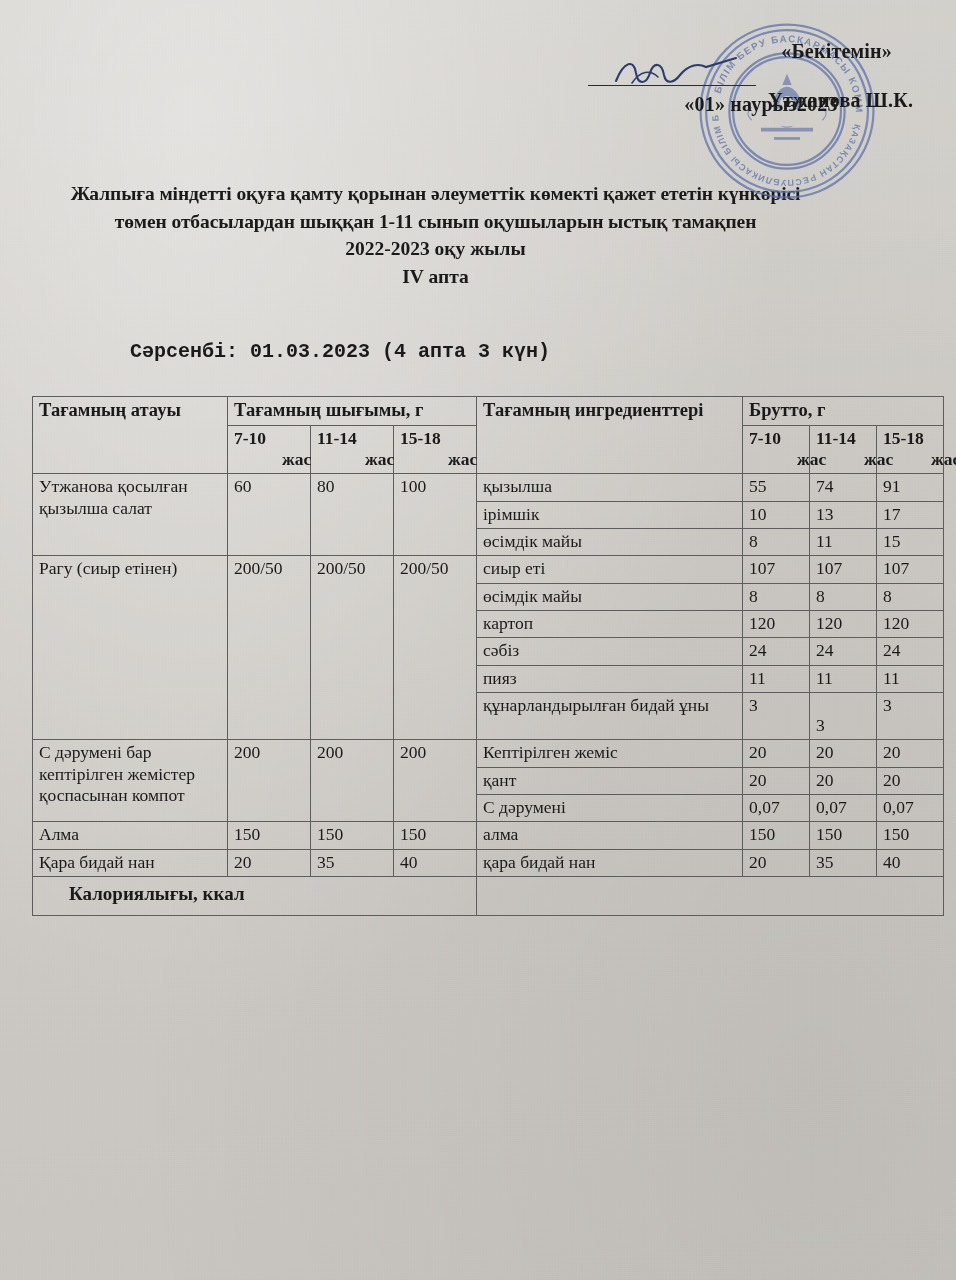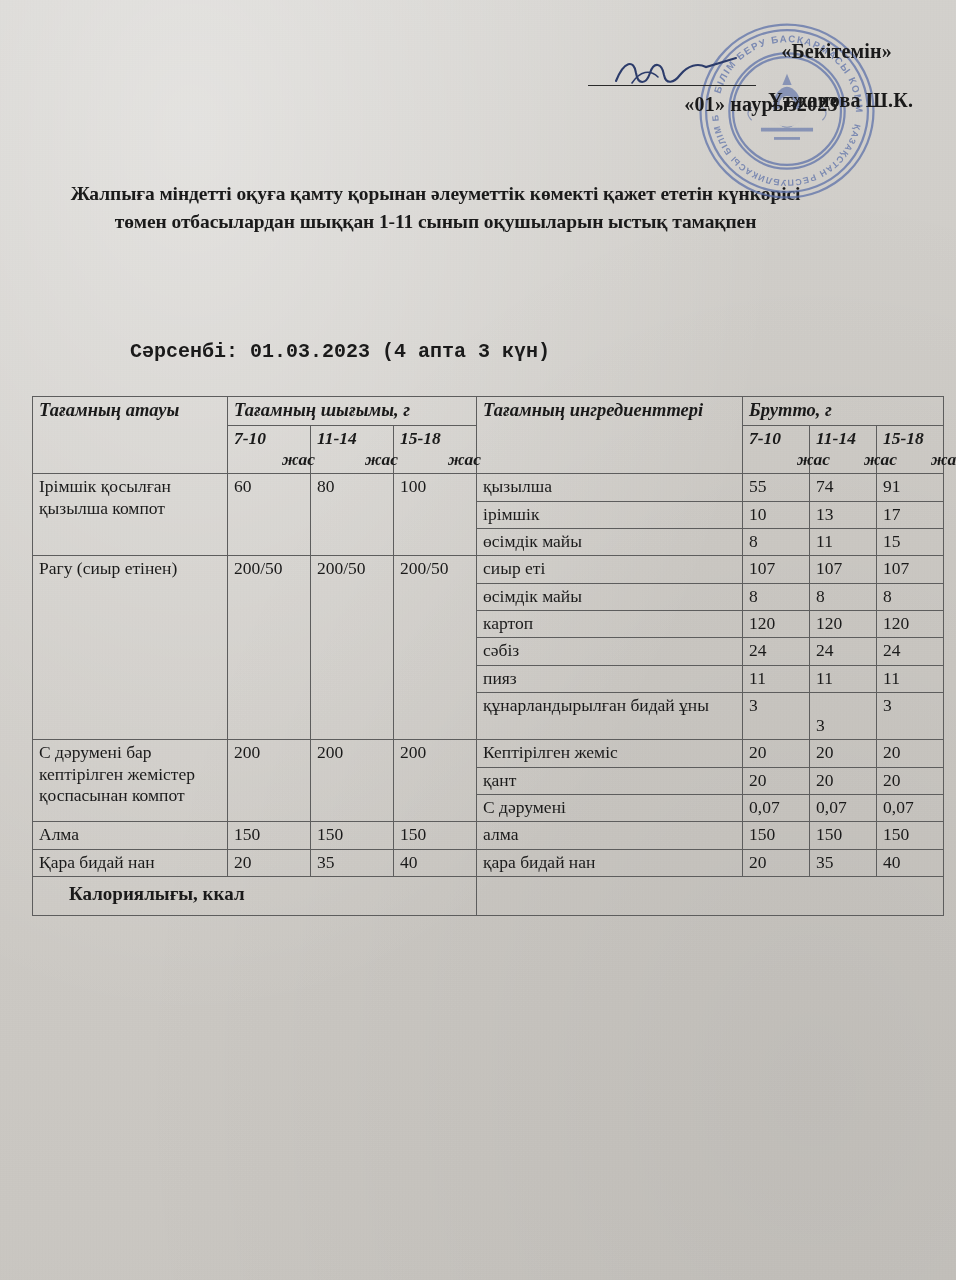--- a/index.html
+++ b/index.html
@@ -72,21 +72,21 @@
   }
   td,th{
     border:1px solid #5d5d5d;
     padding:2px 5px 3px 6px;
     vertical-align:top;
     text-align:left;
     font-weight:normal;
     background:transparent;
     line-height:1.22;
   }
-  th{font-weight:bold;font-style:italic;}
+  th{font-weight:bold;}
   .hdr-main{font-size:18.5px;}
   .age{font-weight:bold;font-size:17.5px;}
   .age .a2{display:block;margin-left:48px;}
   .tall-dish{vertical-align:top;}
   .cal-row td{font-weight:bold;font-size:19px;padding-top:5px;padding-bottom:10px;padding-left:36px;}
   .low-num{padding-top:22px;}
 
   col.c-name{width:195px;}
   col.c-y{width:83px;}
   col.c-ing{width:266px;}
@@ -137,20 +137,22 @@
       <path d="M22 28 C 30 16, 40 14, 48 22" fill="none" stroke="#2c3c6b" stroke-width="1.6" stroke-linecap="round"></path>
     </svg>
     <div class="sig-name">Утжанова Ш.К.</div>
   </div>
   <div class="appr-date">«01» наурыз2023</div>
 </div>
 
 <div class="title">
   <div class="l1">Жалпыға міндетті оқуға қамту қорынан әлеуметтік көмекті қажет ететін күнкөрісі</div>
   <div class="l2">төмен отбасылардан шыққан 1-11 сынып оқушыларын ыстық тамақпен</div>
+  <div>2022-2023  оқу жылы</div>
+  <div>IV апта</div>
 </div>
 
 <div class="subdate">Сәрсенбі: 01.03.2023 (4 апта 3 күн)</div>
 
 <div class="tbl-wrap">
 <table>
   <colgroup>
     <col class="c-name">
         <col class="c-y">
         <col class="c-y">
@@ -172,21 +174,21 @@
     <tr>
       <th class="age"><span>7-10</span><span class="a2">жас</span></th>
       <th class="age"><span>11-14</span><span class="a2">жас</span></th>
       <th class="age"><span>15-18</span><span class="a2">жас</span></th>
       <th class="age"><span>7-10</span><span class="a2">жас</span></th>
       <th class="age"><span>11-14</span><span class="a2">жас</span></th>
       <th class="age"><span>15-18</span><span class="a2">жас</span></th>
     </tr>
 
     <tr>
-      <td class="tall-dish" rowspan="3">Ірімшік қосылған қызылша компот</td>
+      <td class="tall-dish" rowspan="3">Утжанова қосылған қызылша салат</td>
       <td rowspan="3">60</td>
       <td rowspan="3">80</td>
       <td rowspan="3">100</td>
       <td>қызылша</td>
       <td>55</td>
       <td>74</td>
       <td>91</td>
     </tr>
     <tr>
       <td>ірімшік</td>

